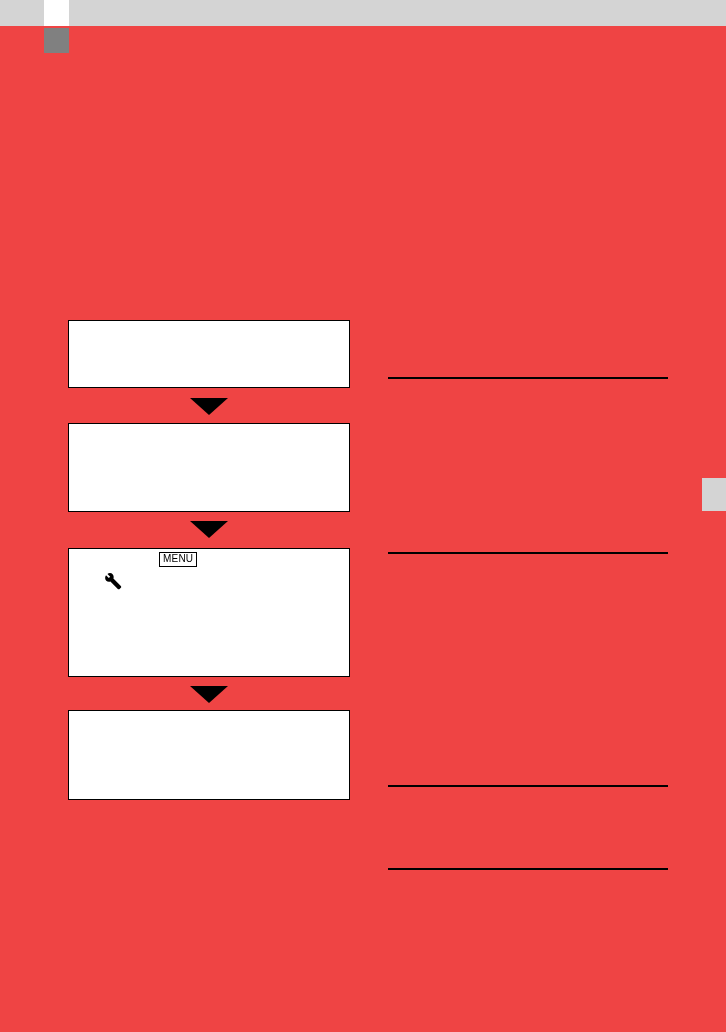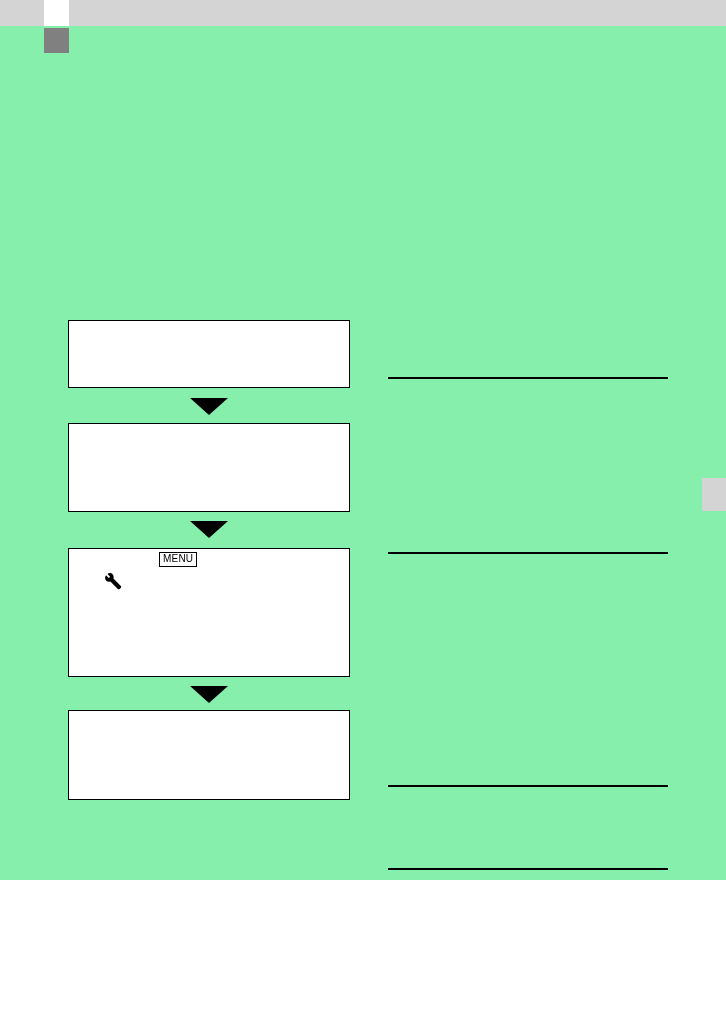--- a/index.html
+++ b/index.html
@@ -7,22 +7,22 @@
     padding: 0;
     background: #ffffff;
   }
   body {
     font-family: "Liberation Sans", sans-serif;
     color: #000000;
   }
   #page {
     position: relative;
     width: 726px;
-    height: 880px;
-    background: #86efac;
+    height: 1032px;
+    background: #ef4444;
     overflow: hidden;
   }
 
   
   .header-band {
     position: absolute;
     left: 0;
     top: 0;
     width: 726px;
     height: 26px;

